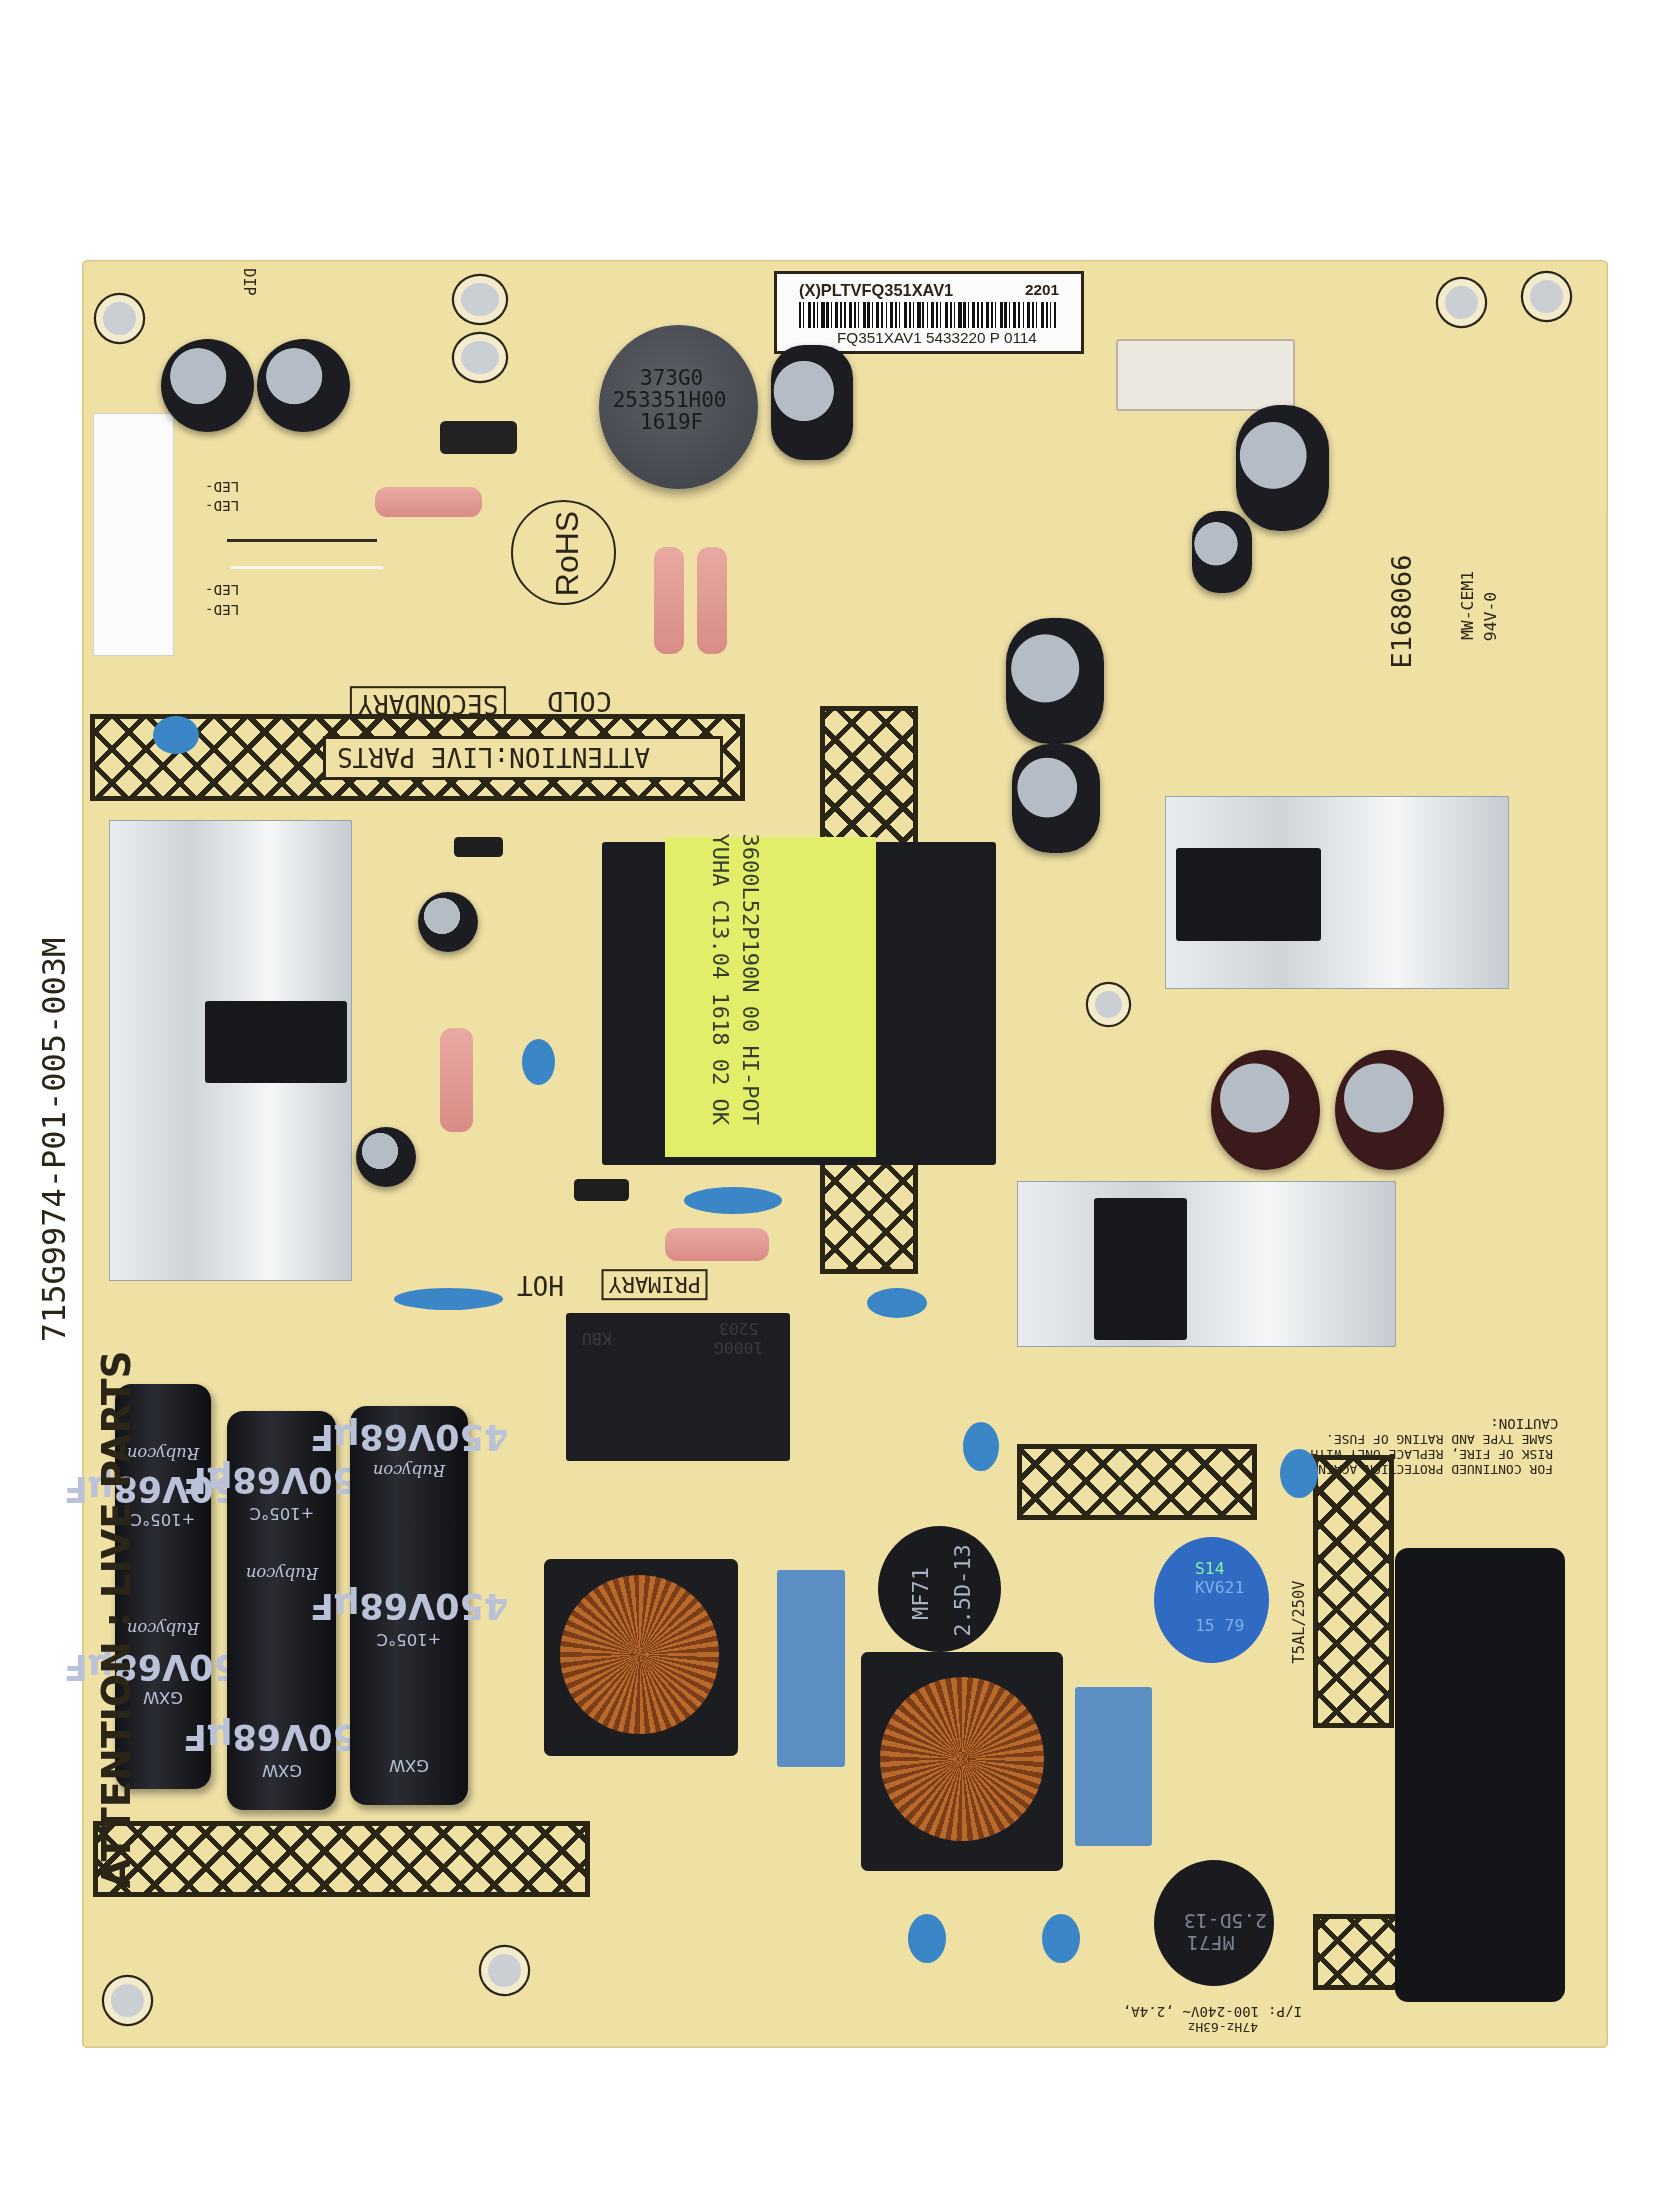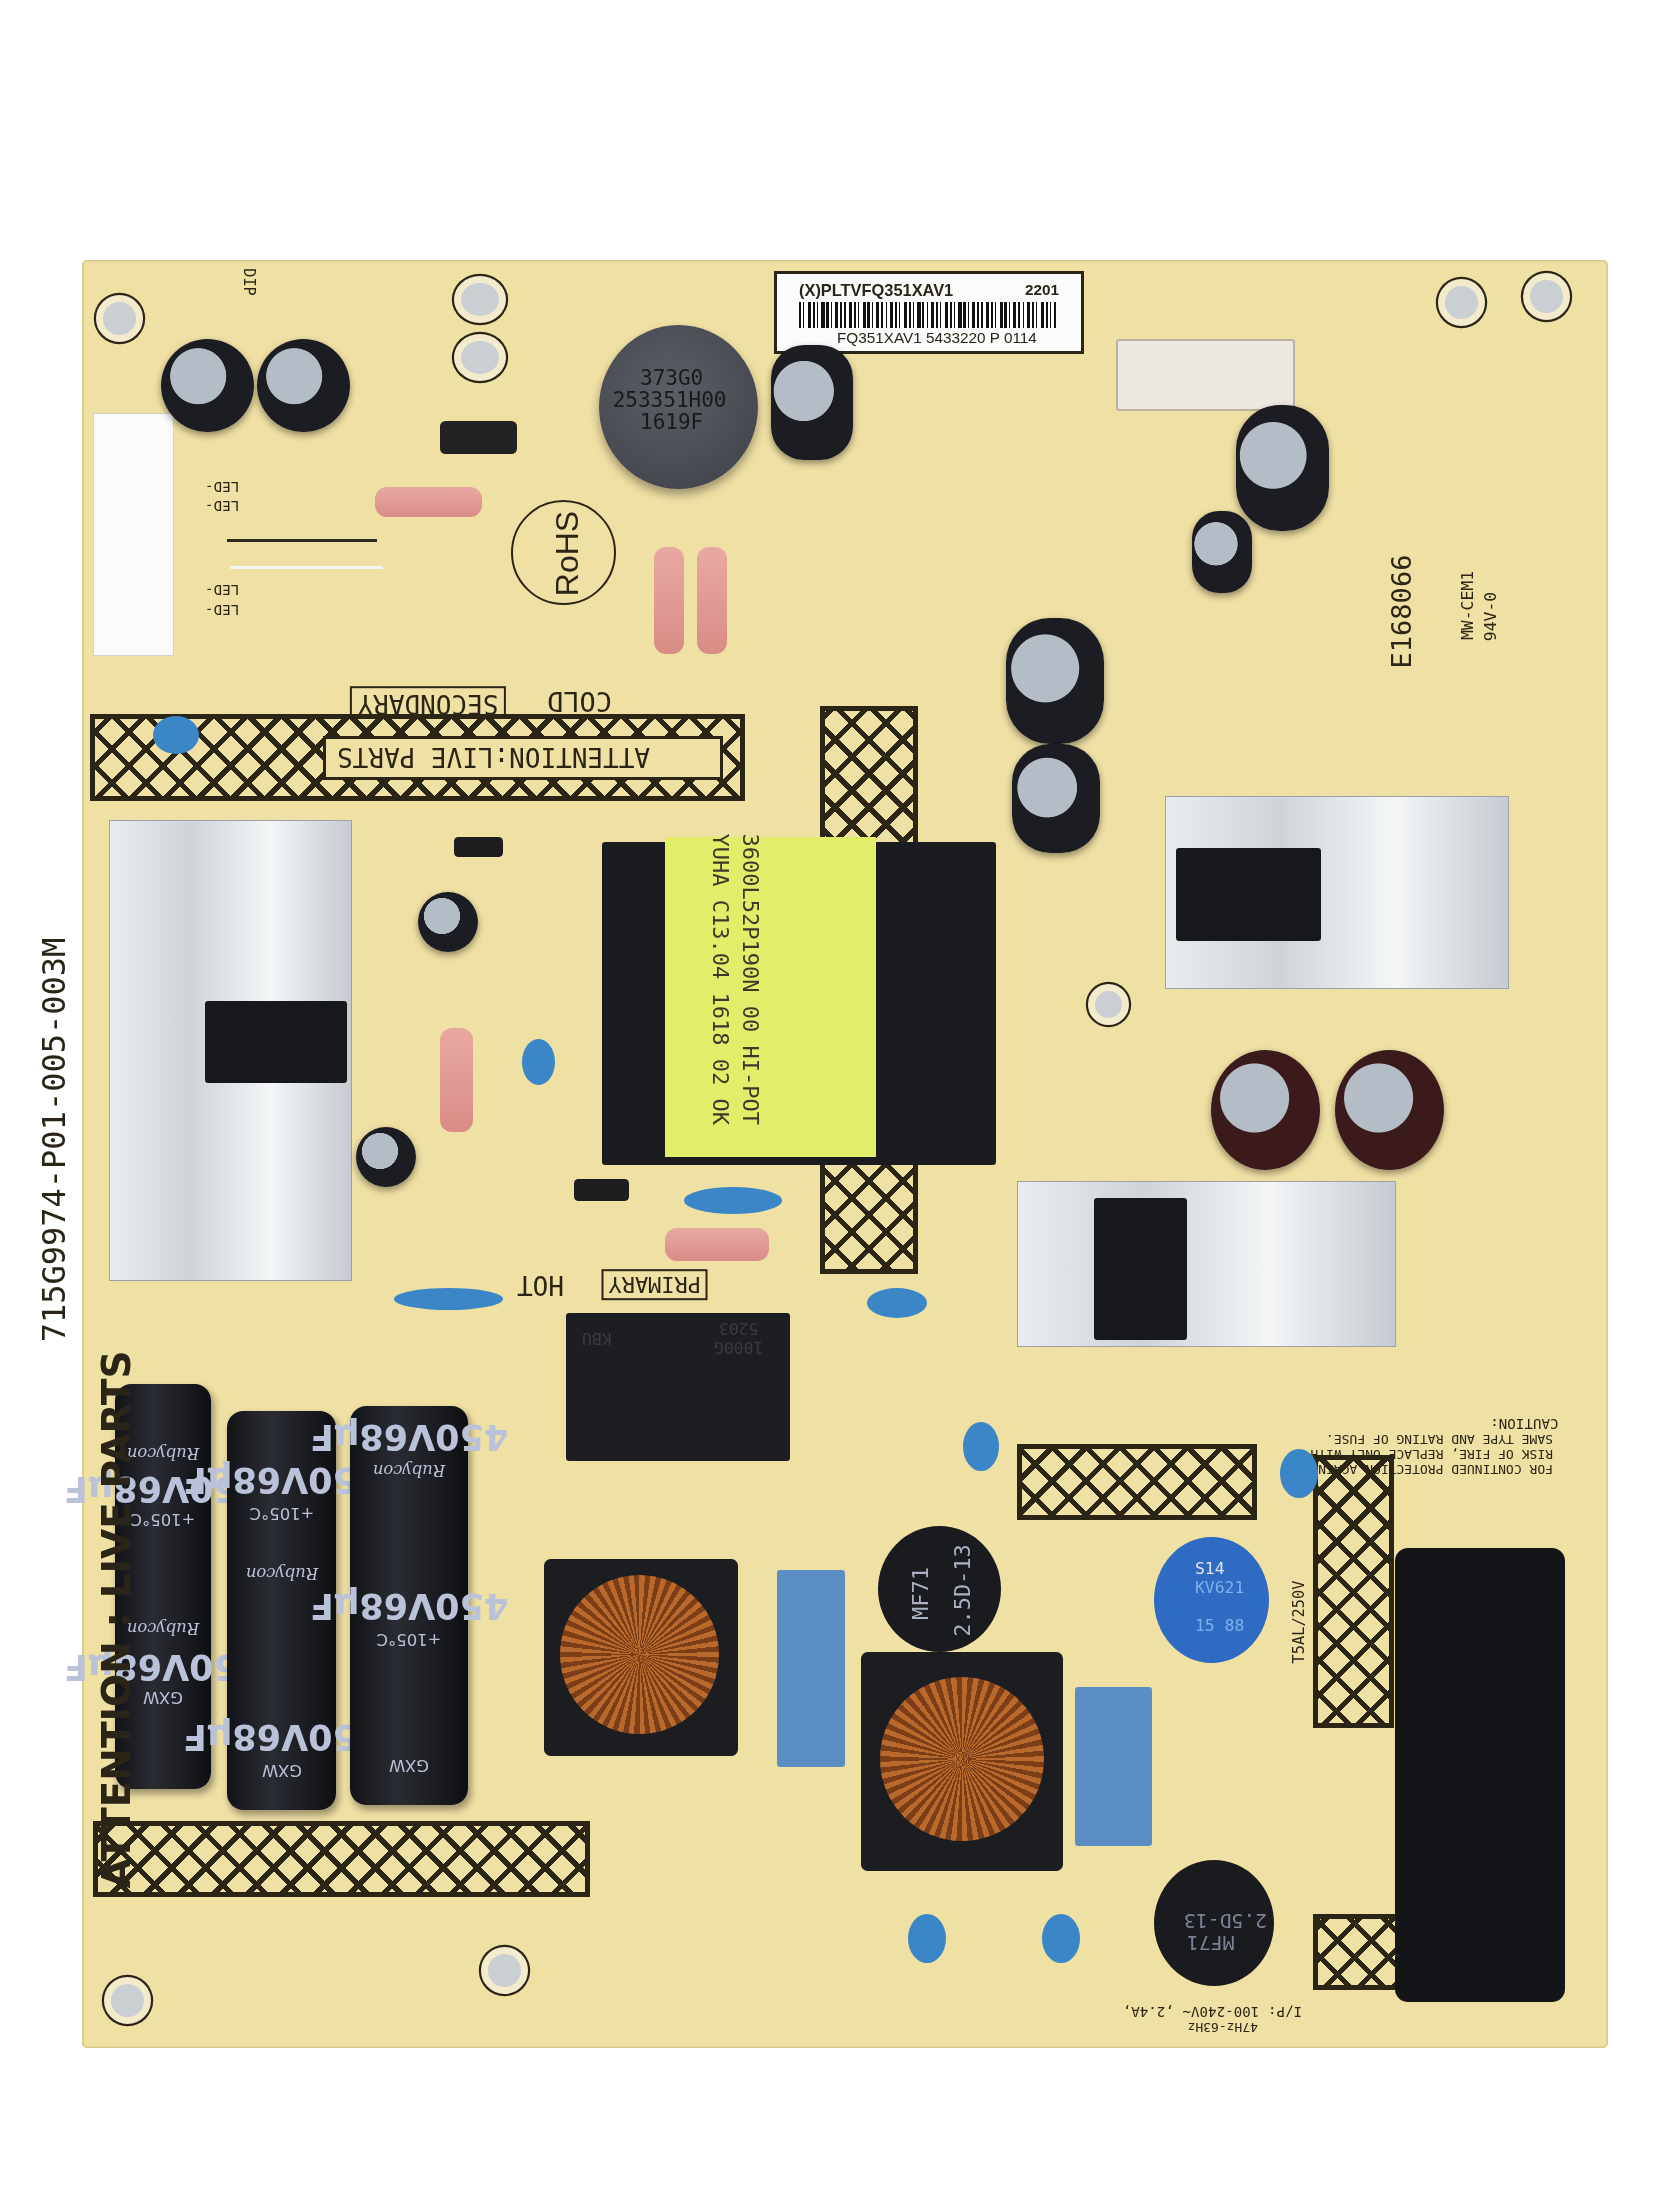--- a/index.html
+++ b/index.html
@@ -160,23 +160,23 @@
 <div class="abs" style="left:878px;top:1526px;width:123px;height:126px;border-radius:50%;background:#1a1b1f;">
   <div class="abs silk" style="left:16.4px;top:55px;font-size:22px;color:#a7b2c2;transform:rotate(-90deg);">MF71</div>
   <div class="abs silk" style="left:38px;top:52px;font-size:22px;color:#a7b2c2;transform:rotate(-90deg);">2.5D-13</div>
 </div>
 <div class="abs" style="left:1154px;top:1860px;width:120px;height:126px;border-radius:50%;background:#1a1b1f;">
   <div class="abs silk flip" style="left:33px;top:71px;font-size:19.7px;color:#7a8294;">MF71</div>
   <div class="abs silk flip" style="left:30px;top:49px;font-size:19.7px;color:#7a8294;">2.5D-13</div>
 </div>
 
 <div class="abs" style="left:1154px;top:1537px;width:115px;height:126px;border-radius:50%;background:#2f6bc2;">
-  <div class="abs silk" style="left:41px;top:22px;font-size:16.4px;color:#e5e5e5;">S14</div>
+  <div class="abs silk" style="left:41px;top:22px;font-size:16.4px;color:#86efac;">S14</div>
   <div class="abs silk" style="left:41px;top:41px;font-size:16.4px;color:#7fb0ea;">KV621</div>
-  <div class="abs silk" style="left:41px;top:79px;font-size:16.4px;color:#7fb0ea;">15 88</div>
+  <div class="abs silk" style="left:41px;top:79px;font-size:16.4px;color:#7fb0ea;">15 79</div>
 </div>
 
 <div class="abs silk" style="left:1258px;top:1613px;font-size:15.3px;transform:rotate(-90deg);">T5AL/250V</div>
 
 <div class="abs flip" style="left:1269px;top:1406px;width:295px;height:71px;">
   <div class="silk" style="font-size:13px;margin-left:11px;">FOR CONTINUED PROTECTION AGAINST</div>
   <div class="silk" style="font-size:13px;margin-left:11px;">RISK OF FIRE, REPLACE ONLY WITH</div>
   <div class="silk" style="font-size:13px;margin-left:11px;">SAME TYPE AND RATING OF FUSE.</div>
   <div class="silk" style="font-size:14.2px;margin-left:5.5px;">CAUTION:</div>
 </div>

